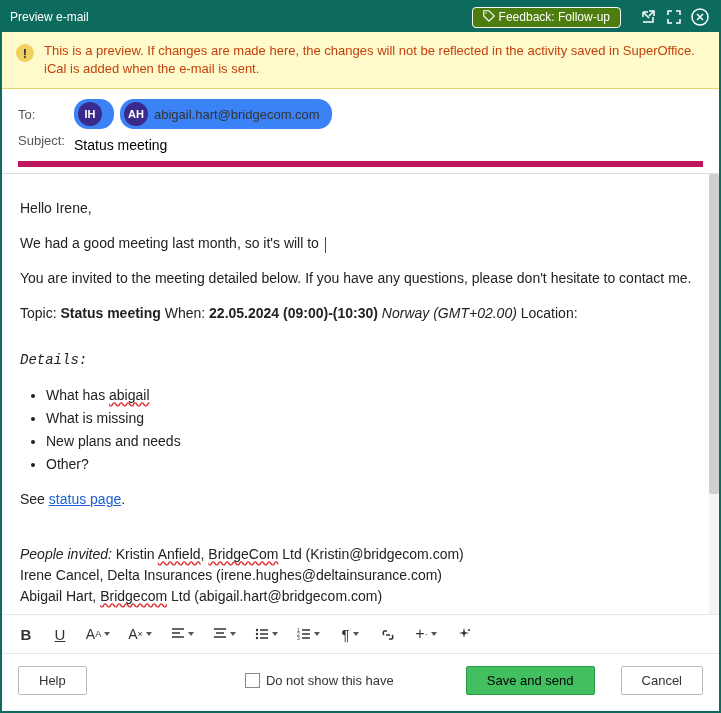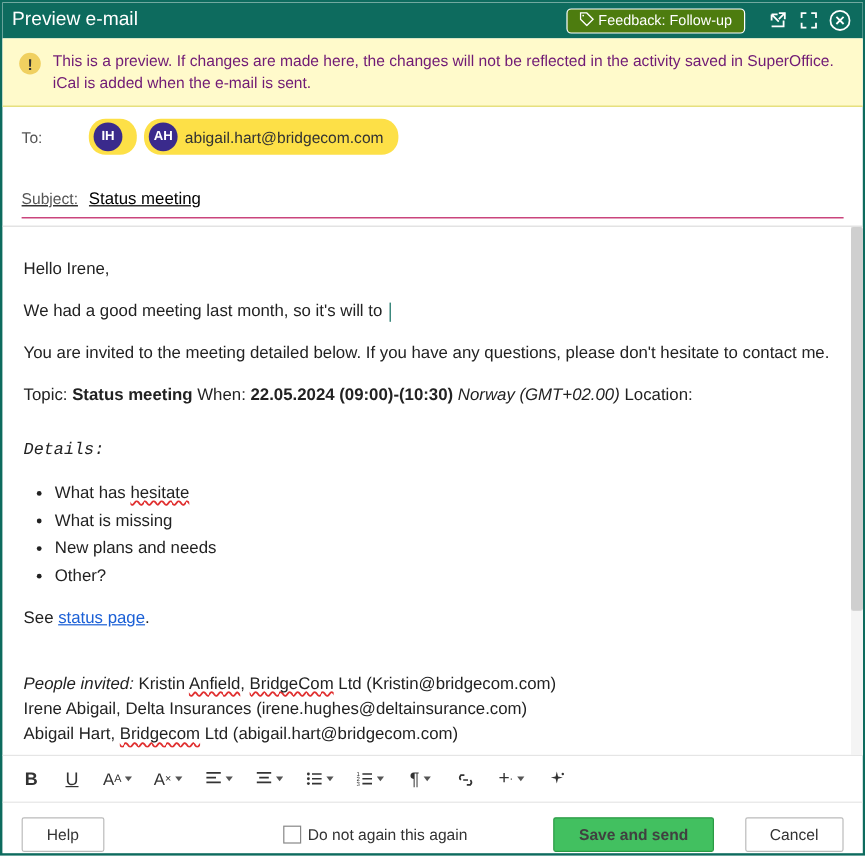--- a/index.html
+++ b/index.html
@@ -16,21 +16,21 @@
   .titlebar {
     background: #0d6b5e;
     color: #fff;
     display: flex;
     align-items: center;
     height: 30px;
     padding: 0 8px;
   }
   .titlebar .title {
     flex: 1;
-    font-size: 16px;
+    font-size: 12px;
   }
   .feedback-btn {
     background: #4d7c0f;
     border: 1px solid #fff;
     color: #fff;
     border-radius: 4px;
     padding: 2px 10px;
     display: flex;
     align-items: center;
     gap: 4px;
@@ -63,39 +63,39 @@
     color: #333;
     font-weight: bold;
     display: flex;
     align-items: center;
     justify-content: center;
     font-size: 13px;
     flex-shrink: 0;
     margin-top: 2px;
   }
   .warn-text {
-    color: #701a75;
+    color: #c2410c;
     line-height: 1.4;
   }
   .header-fields {
     padding: 10px 16px 6px 16px;
     border-bottom: 1px solid #ddd;
   }
   .field-row {
     display: flex;
     align-items: center;
-    margin-bottom: 24px;
+    margin-bottom: 4px;
   }
   .field-label {
     width: 56px;
     color: #555;
     font-size: 13px;
   }
   .chip {
-    background: #fde047;
+    background: #3b82f6;
     border-radius: 14px;
     padding: 3px 12px 3px 4px;
     display: flex;
     align-items: center;
     gap: 6px;
     margin-right: 6px;
   }
   .chip .avatar {
     width: 24px;
     height: 24px;
@@ -107,24 +107,22 @@
     align-items: center;
     justify-content: center;
     font-weight: 600;
   }
   .chip .email {
     color: #333;
     font-size: 13px;
   }
   .subject-row {
     display: flex;
-    align-items: center;
-    border-bottom: 1px solid #be185d;
+    border-bottom: 6px solid #be185d;
     padding-bottom: 4px;
-    text-decoration: underline;
   }
   .subject-row input {
     border: none;
     outline: none;
     font-size: 14px;
     flex: 1;
     padding: 4px 0;
   }
   .body-wrapper {
     position: relative;
@@ -215,22 +213,22 @@
     background: #fff;
     padding: 6px 20px;
     border-radius: 2px;
     cursor: pointer;
     font-size: 13px;
     color: #333;
   }
   .btn.green {
     background: #42c060;
     border: 1px solid #2a9a44;
-    color: #404040;
-    font-weight: 700;
+    color: #000000;
+    font-weight: 400;
   }
   .checkbox {
     width: 15px;
     height: 15px;
     border: 1px solid #888;
     margin-right: 6px;
     display: inline-block;
     vertical-align: middle;
   }
   .checklabel {
@@ -299,29 +297,29 @@
 <div class="body-wrapper">
   <div class="email-body">
     <p>Hello Irene,</p>
     <p><span>We had a good meeting last month, so it's will to </span><span class="cursor"></span></p>
     <p>You are invited to the meeting detailed below. If you have any questions, please don't hesitate to contact me.</p>
     <p>
       <span>Topic: </span><span class="bold">Status meeting</span><span> When: </span><span class="bold">22.05.2024 (09:00)-(10:30)</span><span class="italic"> Norway (GMT+02.00)</span><span> Location:</span>
     </p>
     <p style="margin-top:26px;font-family:Liberation Mono, monospace;" class="italic">Details:</p>
     <ul>
-      <li><span>What has </span><span class="spellerr">hesitate</span></li>
+      <li><span>What has </span><span class="spellerr">abigail</span></li>
       <li>What is missing</li>
       <li>New plans and needs</li>
       <li>Other?</li>
     </ul>
     <p><span>See </span><a href="#">status page</a>.</p>
     <p style="margin-top:34px;">
       <span class="italic">People invited:</span><span> Kristin </span><span class="spellerr">Anfield</span><span>, </span><span class="spellerr">BridgeCom</span><span> Ltd (Kristin@bridgecom.com)</span><br>
-      <span>Irene Abigail, Delta Insurances (irene.hughes@deltainsurance.com)</span><br>
+      <span>Irene Cancel, Delta Insurances (irene.hughes@deltainsurance.com)</span><br>
       <span>Abigail Hart, </span><span class="spellerr">Bridgecom</span><span> Ltd (abigail.hart@bridgecom.com)</span>
     </p>
   </div>
   <div class="scrollbar">
     <div class="thumb"></div>
   </div>
 </div>
 
 <div class="toolbar">
   <div class="tbtn">
@@ -390,18 +388,18 @@
         <circle cx="12" cy="3" r="1" fill="#333"></circle>
       </svg>
     </div>
 </div>
 
 <div class="footer">
   <button class="btn">Help</button>
   <div class="spacer"></div>
   <label class="checklabel">
     <span class="checkbox"></span>
-    <span>Do not again this again</span>
+    <span>Do not show this have</span>
   </label>
   <div style="width:20px;"></div>
   <button class="btn green">Save and send</button>
   <button class="btn">Cancel</button>
 </div>
 
 </body></html>

